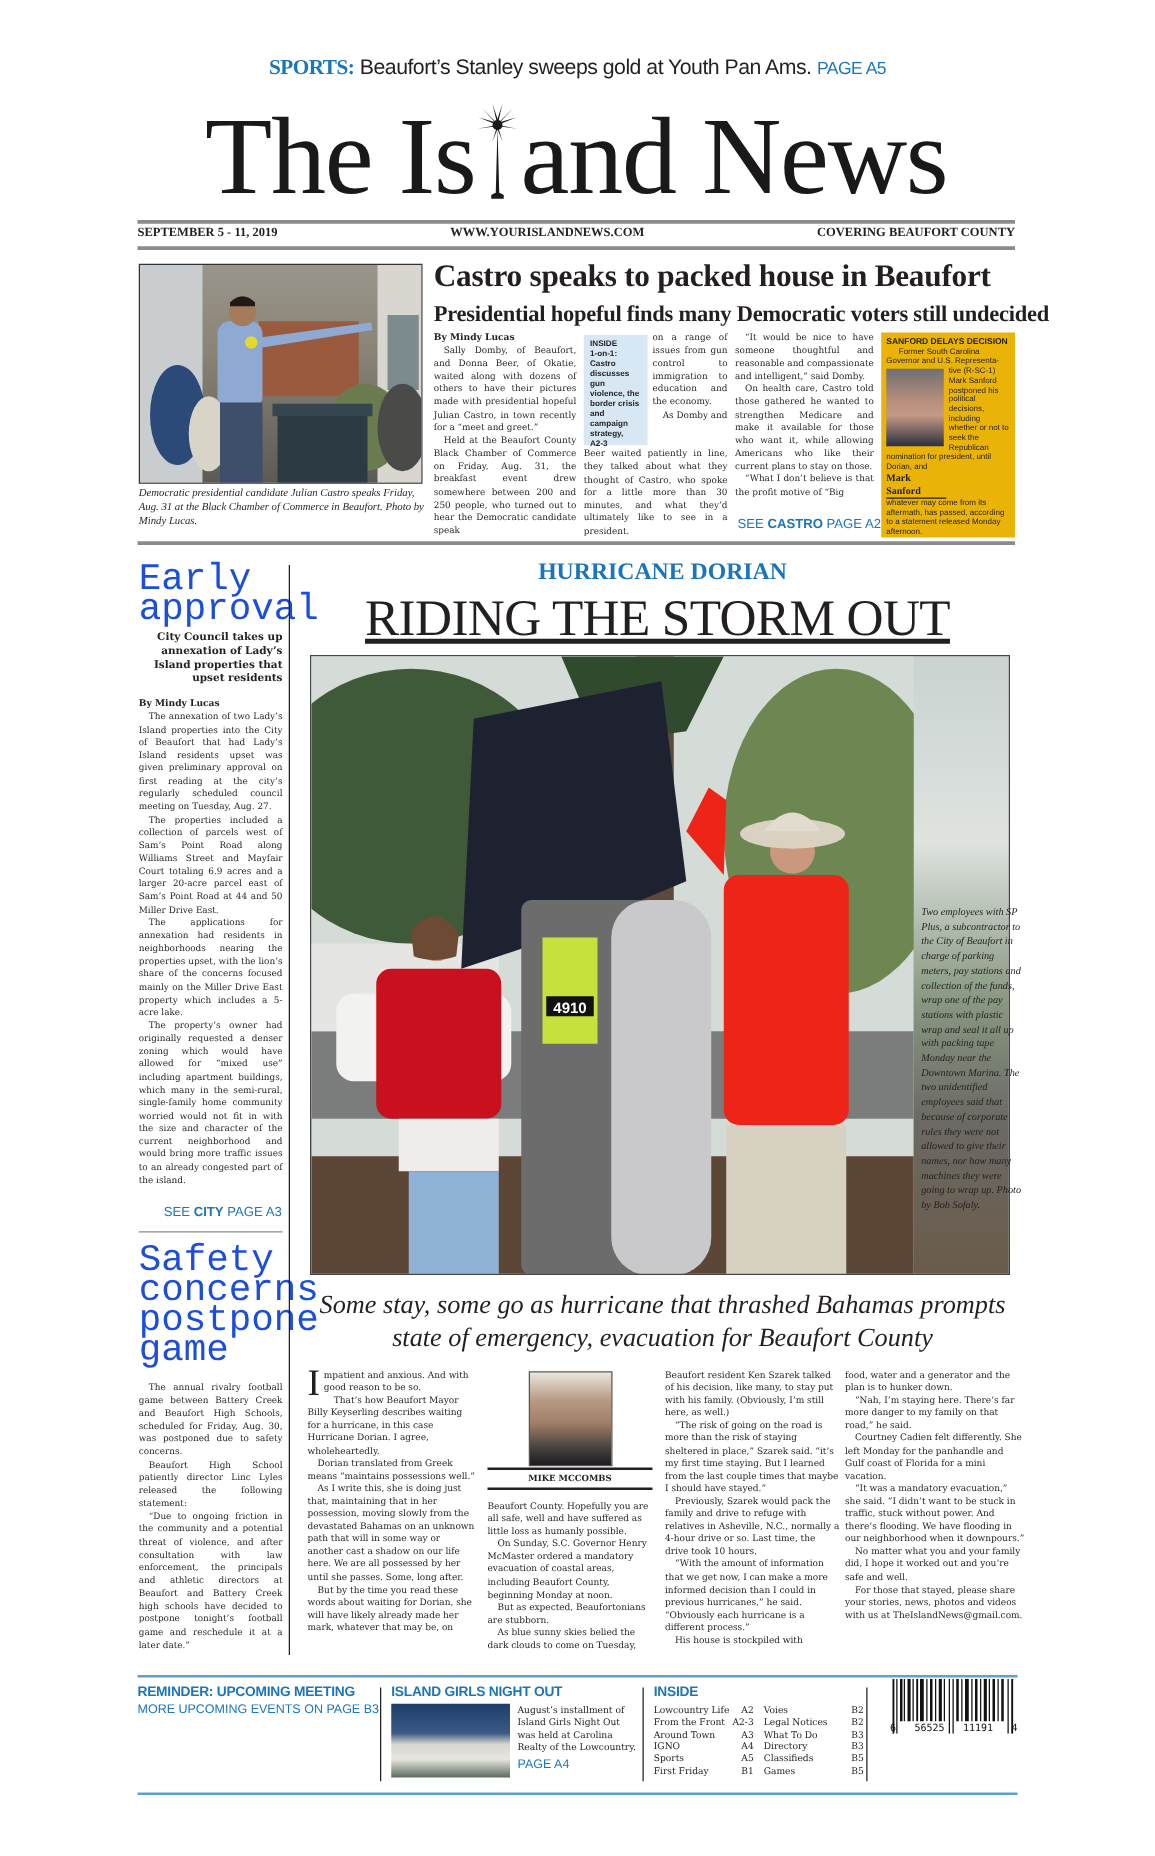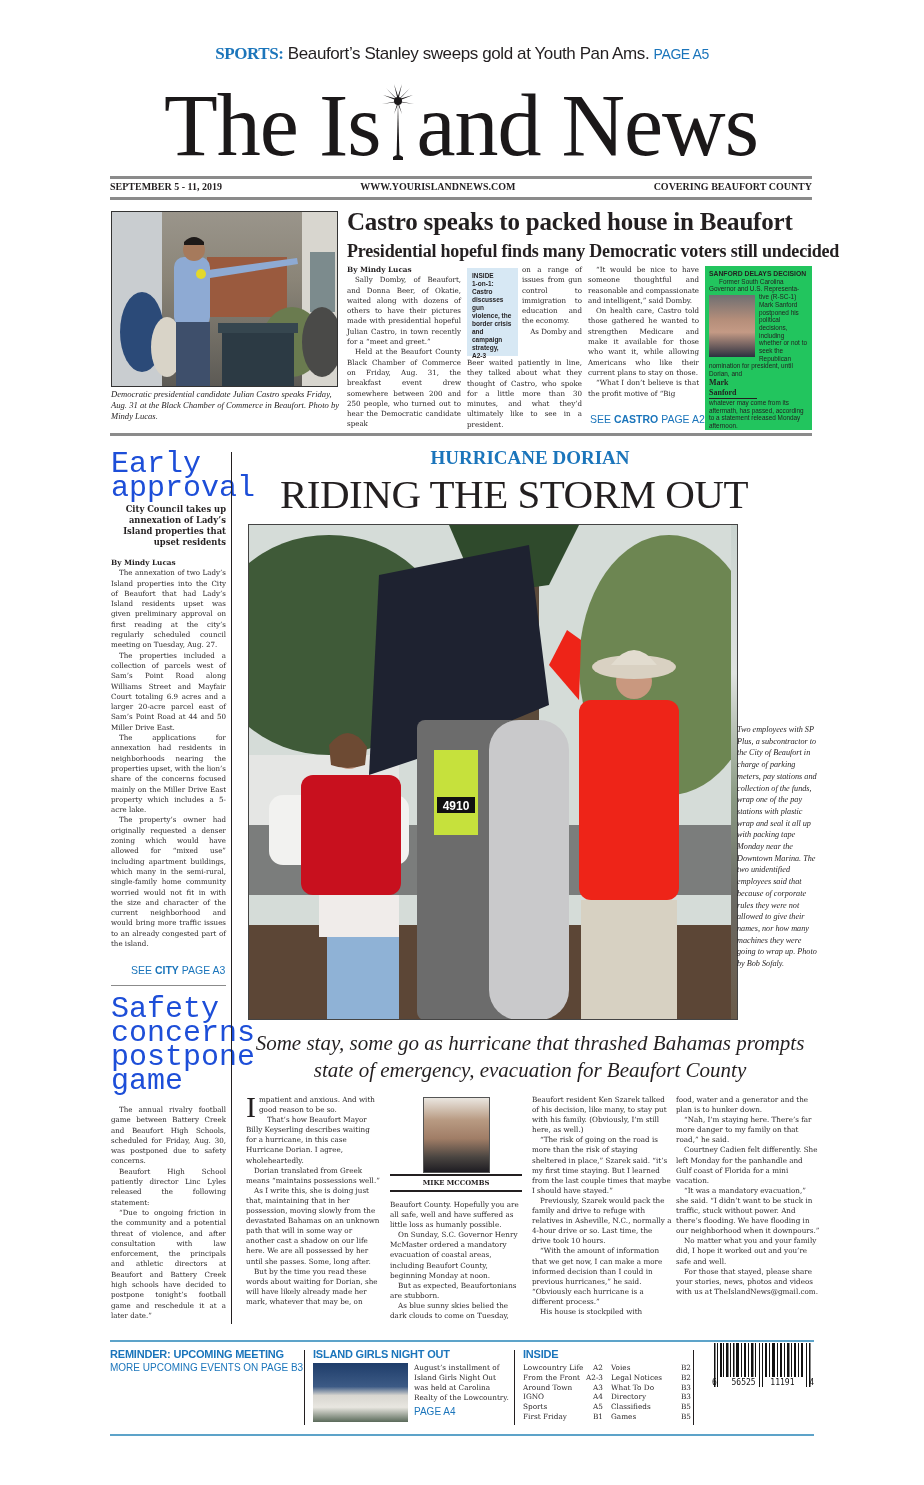--- a/index.html
+++ b/index.html
@@ -24,36 +24,36 @@
   .castro-photo { left: 111px; top: 211px; width: 227px; height: 176px; background: linear-gradient(180deg,#9a958b 0%,#8a8477 40%,#5c5a55 100%); overflow: hidden; border: 1px solid #333; }
   .caption-italic { font-family: "Liberation Serif", serif; font-style: italic; font-size: 8.6px; line-height: 11px; color: #231f20; }
   .castro-head { left: 347px; top: 207px; width: 470px; font-family: Liberation Serif, serif; font-weight: bold; font-size: 25px; line-height: 30px; white-space: nowrap; letter-spacing: -0.2px; }
   .castro-deck { left: 347px; top: 240px; width: 470px; font-family: "Liberation Serif", serif; font-weight: bold; font-size: 18px; line-height: 22px; white-space: nowrap; letter-spacing: -0.2px; }
   .body-text { font-family: "DejaVu Serif", serif; font-size: 7.1px; line-height: 10.3px; text-align: justify; color: #231f20; }
   .body-text p { text-indent: 8px; }
   .byline { font-weight: bold; font-size: 7.3px; }
   .inside-box { background: #d7e8f4; font-family: "Liberation Sans", sans-serif; font-size: 6.5px; line-height: 8px; font-weight: bold; padding: 4px 5px; color: #231f20; }
   .see-link { font-family: "Liberation Sans", sans-serif; color: #1b75bb; font-size: 10.5px; }
   .see-link b { font-weight: bold; }
-  .sanford-box { left: 705px; top: 266px; width: 107px; height: 164px; background: #22c55e; font-family: "Liberation Sans", sans-serif; font-size: 6.4px; line-height: 7.7px; padding: 4px 4px; color: #231f20; }
+  .sanford-box { left: 705px; top: 266px; width: 107px; height: 164px; background: #eab308; font-family: "Liberation Sans", sans-serif; font-size: 6.4px; line-height: 7.7px; padding: 4px 4px; color: #231f20; }
   .sanford-box .hd { font-weight: bold; font-size: 6.8px; }
   .sanford-photo { float: left; width: 46px; height: 62px; margin: 2px 4px 0 0; background: linear-gradient(180deg,#6f6f72 0%,#b58e7a 40%,#c49a85 60%,#2c3040 100%); }
   .sanford-name { clear: left; float: left; width: 48px; font-family: "Liberation Serif", serif; font-size: 8px; line-height: 10px; font-weight: bold; border-bottom: 1px solid #231f20; margin-right: 4px; }
 
   .rule-gray { background: #8b8b8b; height: 3px; }
 
   
   .left-head { font-family: Liberation Mono, monospace; font-size: 30px; line-height: 24px; color: #1d4ed8; }
   .left-deck { font-family: "DejaVu Serif", serif; font-weight: bold; font-size: 8.4px; line-height: 11px; }
   .vrule { background: #231f20; width: 1px; }
 
   
   .hurr-kicker { left: 240px; width: 580px; top: 447px; text-align: center; font-family: "Liberation Serif", serif; font-weight: bold; color: #1b75bb; font-size: 19px; }
-  .hurr-head { left: 224px; width: 580px; top: 469px; text-align: center; font-family: "Liberation Serif", serif; font-size: 41px; line-height: 50px; color: #231f20; white-space: nowrap; letter-spacing: -0.5px; }
-  .hurr-photo { left: 248px; top: 524px; width: 490px; height: 496px; border: 1px solid #444; overflow: hidden; background: linear-gradient(180deg, #c9d3cf 0%, #dfe3e0 30%, #8a9a83 55%, #6b6a64 75%, #6a5b4a 100%); }
+  .hurr-head { left: 236px; width: 580px; top: 469px; text-align: center; font-family: "Liberation Serif", serif; font-size: 41px; line-height: 50px; color: #231f20; white-space: nowrap; letter-spacing: -0.5px; text-decoration: underline; }
+  .hurr-photo { left: 248px; top: 524px; width: 560px; height: 496px; border: 1px solid #444; overflow: hidden; background: linear-gradient(180deg, #c9d3cf 0%, #dfe3e0 30%, #8a9a83 55%, #6b6a64 75%, #6a5b4a 100%); }
   .hurr-caption { left: 737px; top: 724px; width: 84px; font-family: "Liberation Serif", serif; font-style: italic; font-size: 8.2px; line-height: 11.7px; }
   .hurr-deck { left: 240px; width: 580px; top: 1030px; text-align: center; font-family: "Liberation Serif", serif; font-style: italic; font-size: 21px; line-height: 27px; color: #231f20; }
   .col-text { font-family: "DejaVu Serif", serif; font-size: 7.2px; line-height: 10.1px; color: #231f20; }
   .col-text p { text-indent: 8px; }
   .dropcap { float: left; font-family: "Liberation Serif", serif; font-size: 30px; line-height: 24px; margin: 0 3px 0 0; }
 
   
   .foot-rule { background: #5da3c9; height: 2px; }
   .foot-head { font-family: "Liberation Sans", sans-serif; font-weight: bold; color: #1b75bb; font-size: 11px; letter-spacing: -0.2px; white-space: nowrap; }
   .foot-text { font-family: "DejaVu Serif", serif; font-size: 7.3px; line-height: 10px; color: #231f20; }

